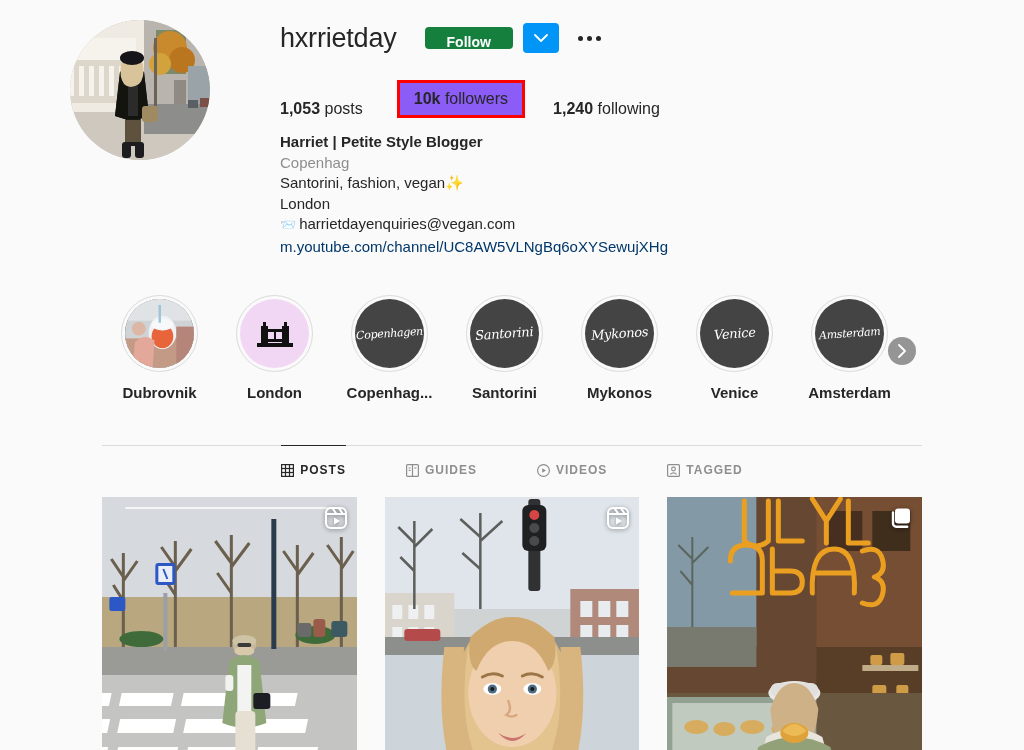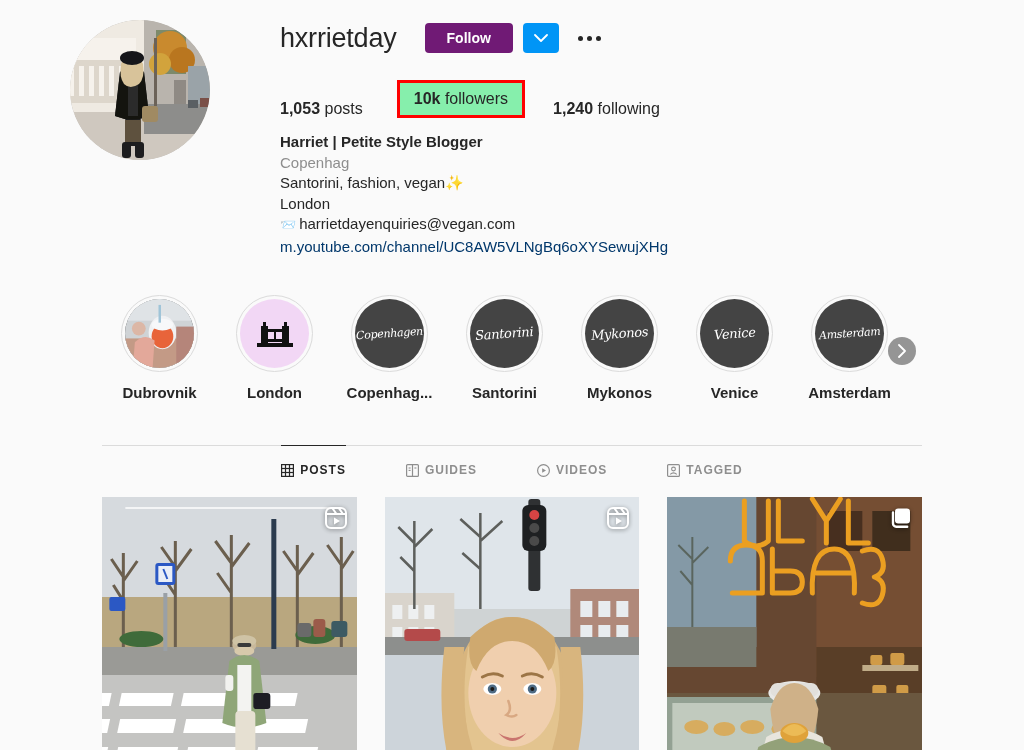--- a/index.html
+++ b/index.html
@@ -51,28 +51,28 @@
 
   .username {
     font-size: 27px;
     font-weight: 300;
     line-height: 1;
     color: #262626;
     letter-spacing: -0.2px;
   }
 
   .follow-btn {
-    background: #701a75;
+    background: #15803d;
     color: #fff;
     border: none;
     border-radius: 4px;
     font-size: 14px;
     font-weight: bold;
     padding: 0 22px;
-    height: 30px;
+    height: 22px;
     line-height: 30px;
     cursor: pointer;
     font-family: "Liberation Sans", sans-serif;
     margin-left: 18px;
   }
 
   .dropdown-btn {
     background: #0095f6;
     border: none;
     border-radius: 4px;
@@ -104,21 +104,21 @@
     align-items: flex-end;
     margin-top: 20px;
     font-size: 16px;
     height: 38px;
   }
   .stat { margin-right: 40px; color: #262626; cursor: pointer; white-space: nowrap; }
   .stat b { font-weight: bold; }
 
   .stat-highlight {
     border: 3px solid #ff0000;
-    background: #86efac;
+    background: #8b5cf6;
     padding: 7px 14px;
     margin-right: 28px;
     margin-left: -6px;
   }
 
   
   .bio { margin-top: 14px; font-size: 15px; line-height: 20.5px; }
   .bio-name { font-weight: bold; color: #262626; }
   .bio-category { color: #8e8e8e; }
   .bio-line { color: #262626; }

